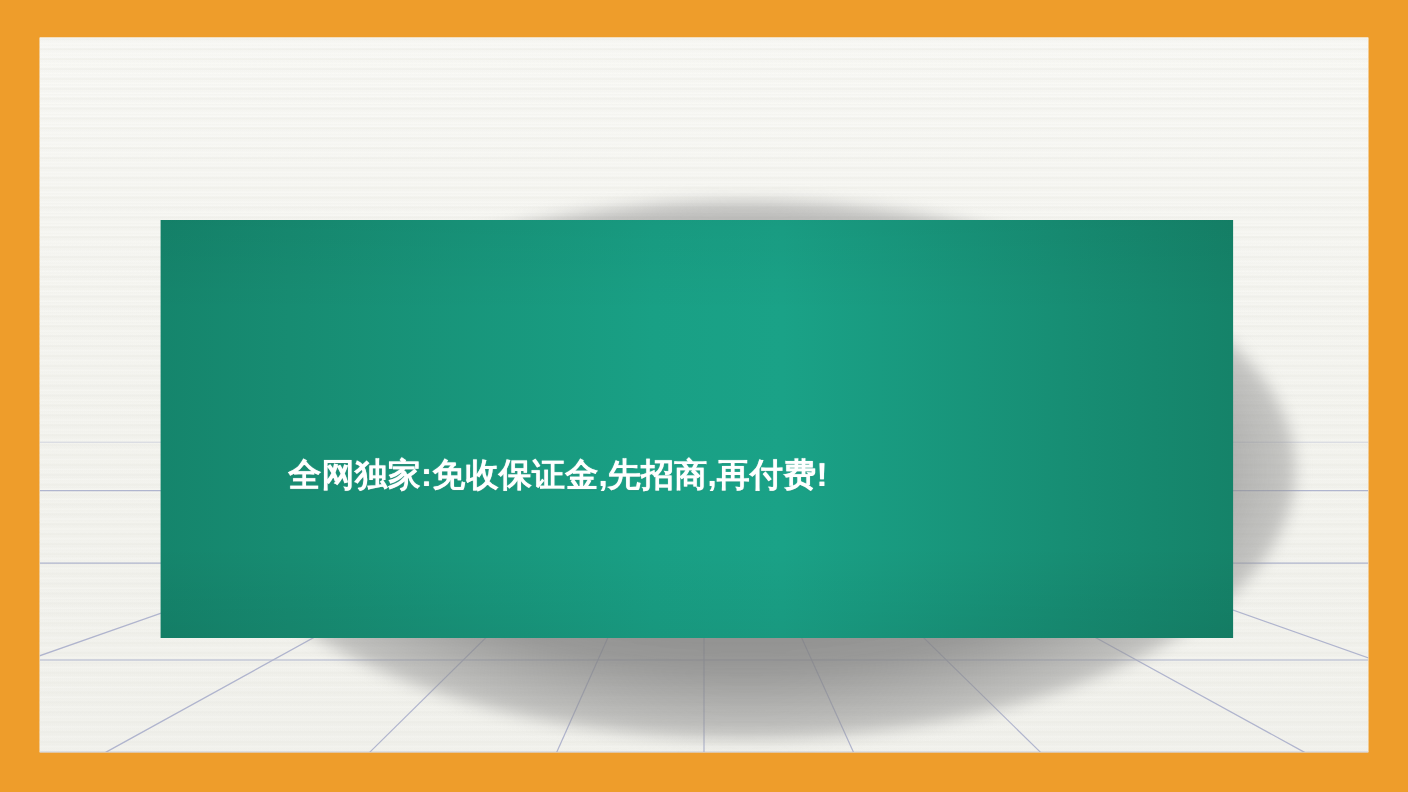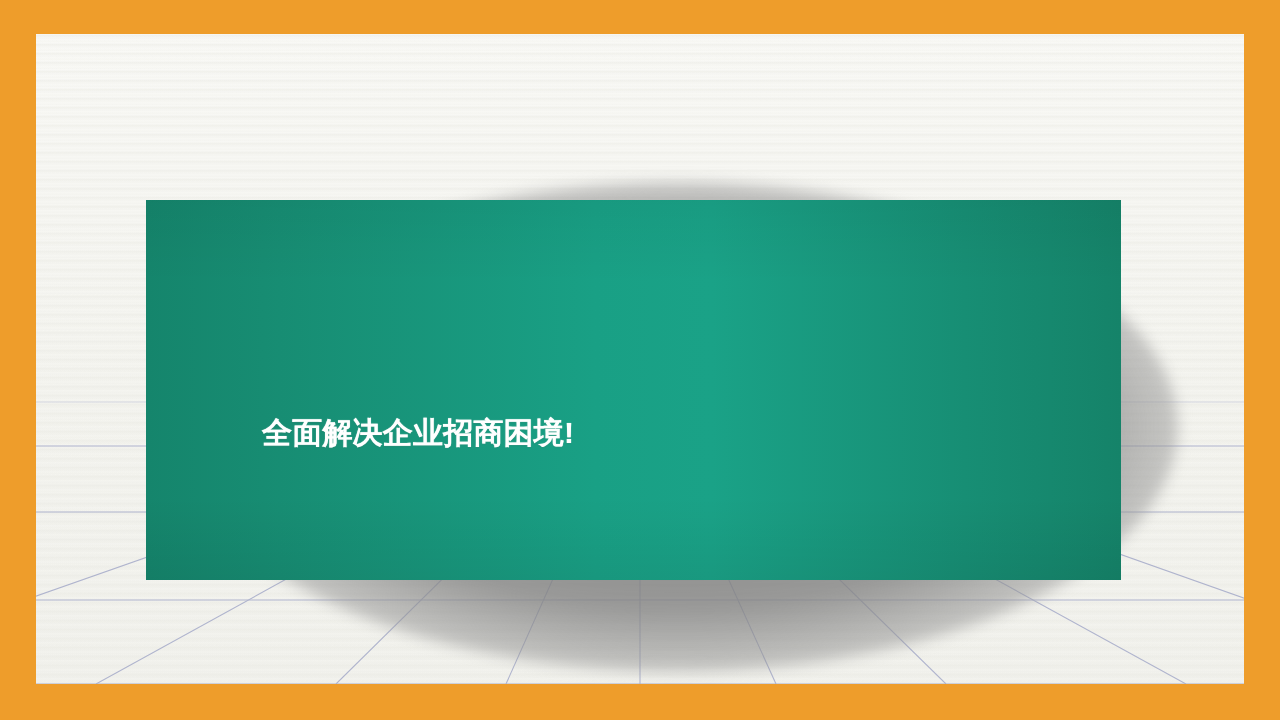--- a/index.html
+++ b/index.html
@@ -152,21 +152,21 @@
     </div>
 
     <div id="panel-shadow"></div>
 
     <div id="panel">
       <div id="panel-inner-grad"></div>
 
       <div id="panel-text">
 
         <div class="para">
-          <span class="line">全面解决企业招商困境!</span>
+          <span class="line">全网独家:免收保证金,先招商,再付费!</span>
         </div>
 
         
 
         
 
       </div>
     </div>
 
   </div>

